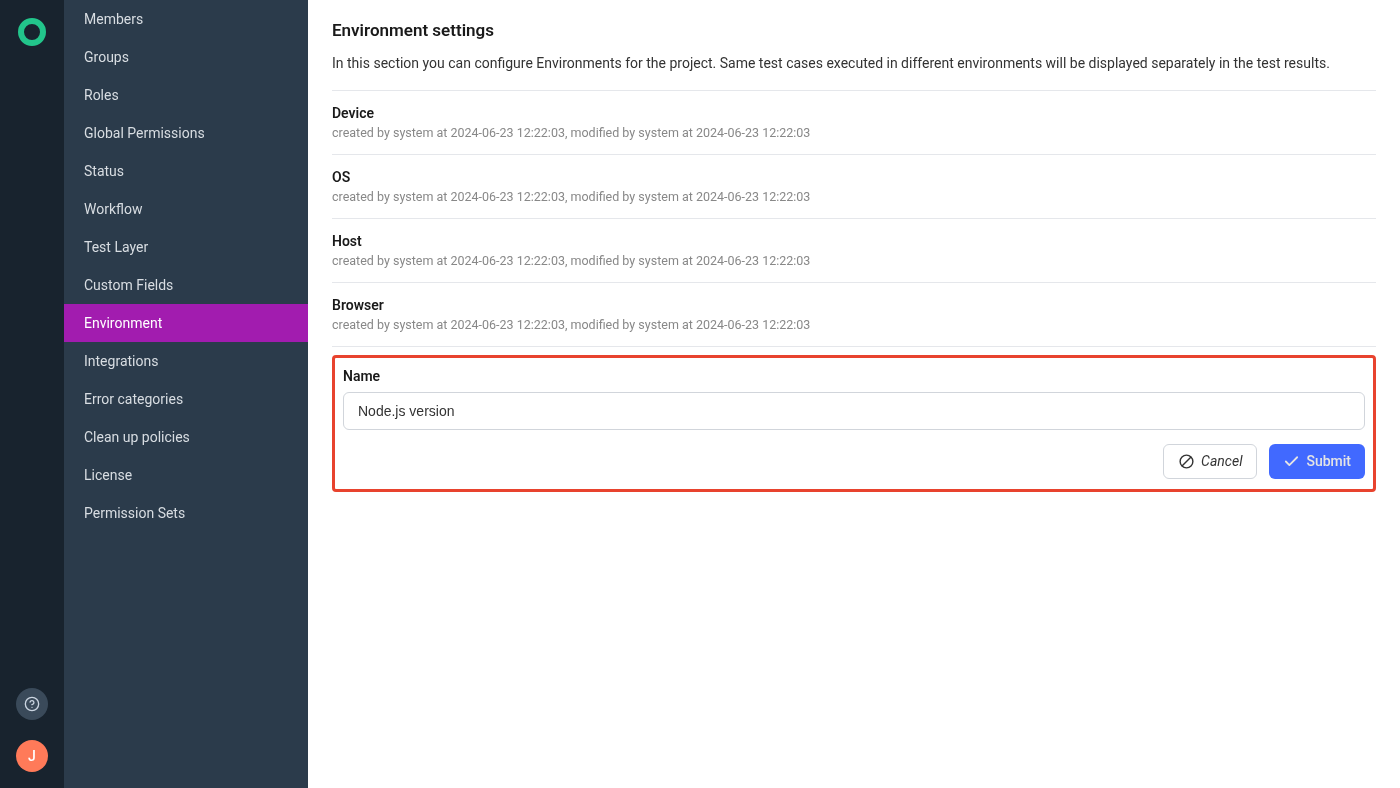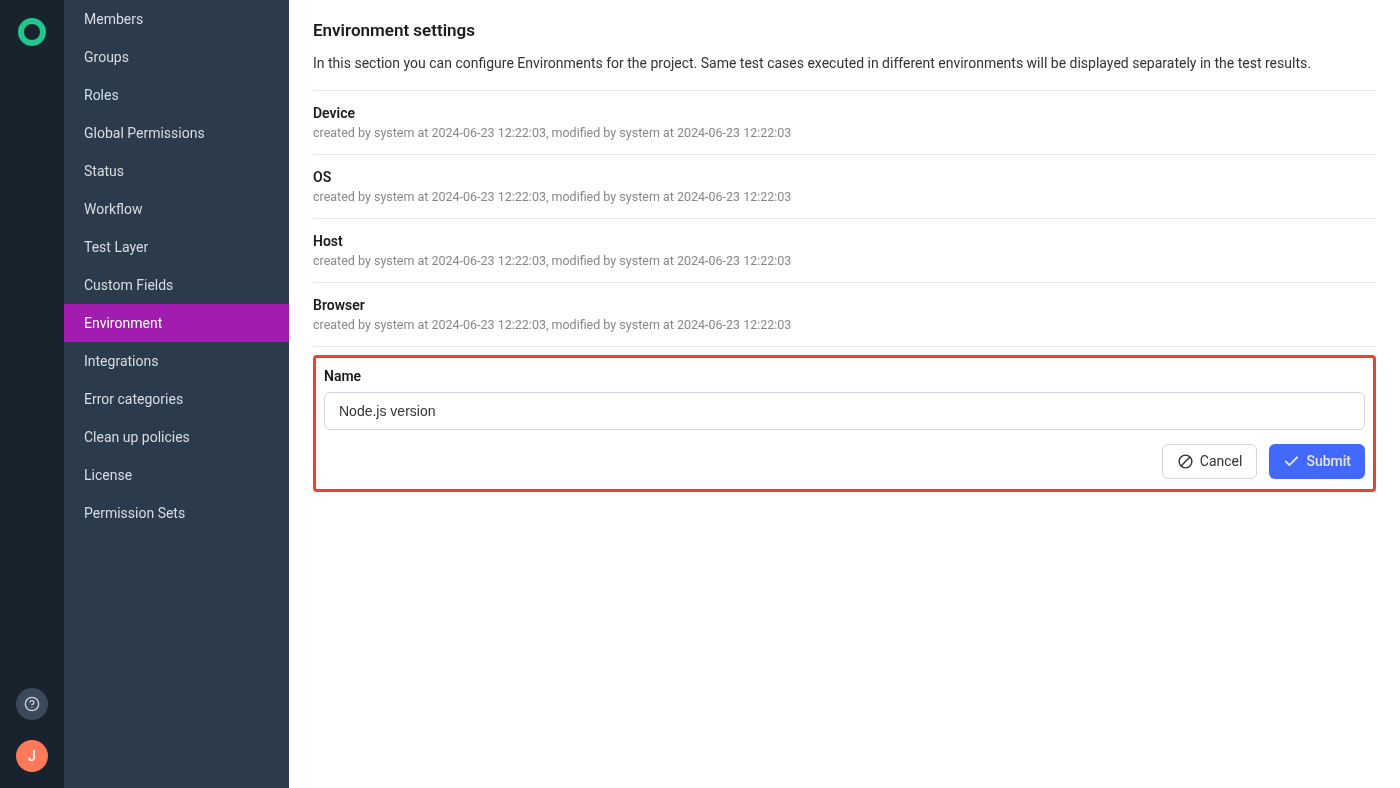--- a/index.html
+++ b/index.html
@@ -51,21 +51,21 @@
       background: #ff7a59;
       display: flex;
       align-items: center;
       justify-content: center;
       color: #fff;
       font-size: 14px;
       font-weight: 500;
       cursor: pointer;
     }
     .sidebar {
-      width: 225px;
+      width: 244px;
       background: #2b3b4b;
       flex-shrink: 0;
       overflow-y: auto;
     }
     .sidebar-item {
       padding: 11px 20px;
       color: #d8dde2;
       font-size: 14px;
       cursor: pointer;
     }
@@ -144,20 +144,21 @@
       font-size: 14px;
       border-radius: 6px;
       cursor: pointer;
       border: none;
       font-family: inherit;
     }
     .btn-cancel {
       background: #fff;
       border: 1px solid #d1d5db;
       color: #333;
+      font-style: italic;
     }
     .btn-submit {
       background: #4169ff;
       color: #e5e5e5;
       font-weight: 500;
     }
     .btn svg {
       width: 17px;
       height: 17px;
     }

